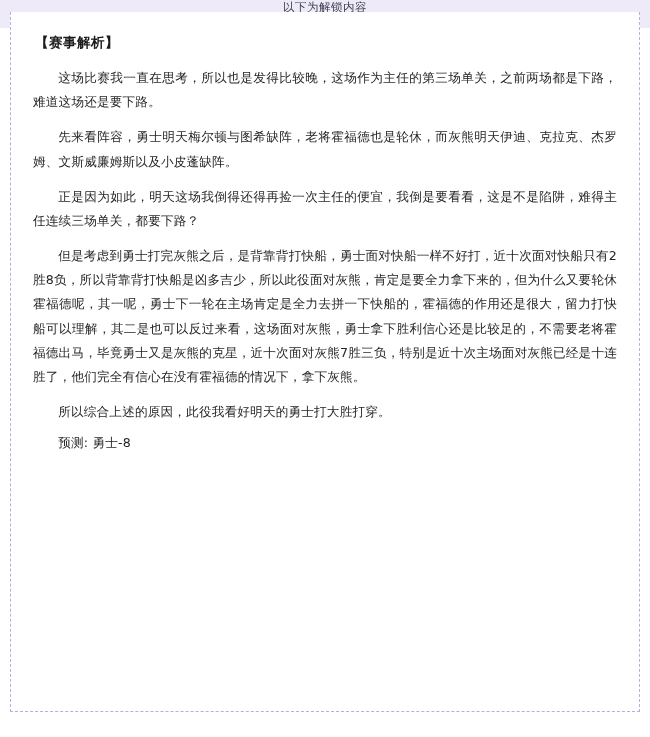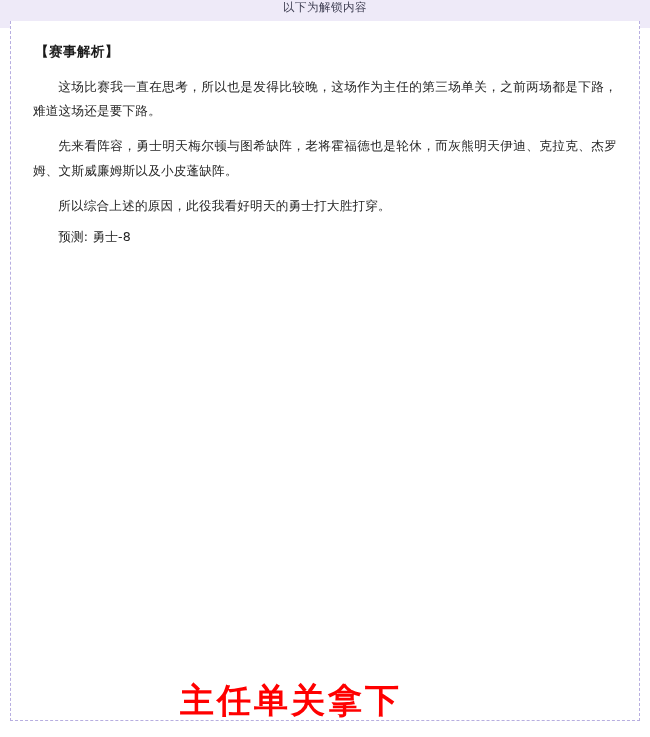--- a/index.html
+++ b/index.html
@@ -33,21 +33,21 @@
     justify-content: center;
   }
   .banner-text {
     font-size: 11.5px;
     color: #3b3b4f;
     letter-spacing: 0.5px;
   }
   
   .content-frame {
     position: absolute;
-    top: 21px;
+    top: 12px;
     left: 10px;
     width: 630px;
     height: 700px;
     border: 1px dashed #b7aee0;
     border-top: none;
     box-sizing: border-box;
     background: #ffffff;
     overflow: hidden;
   }
   .inner {
@@ -100,22 +100,23 @@
     <span class="banner-text">以下为解锁内容</span>
   </div>
 
   <div class="content-frame">
     <div class="inner">
 
       <div class="heading">【赛事解析】</div>
 
       <p class="para">这场比赛我一直在思考，所以也是发得比较晚，这场作为主任的第三场单关，之前两场都是下路，难道这场还是要下路。</p>
       <p class="para">先来看阵容，勇士明天梅尔顿与图希缺阵，老将霍福德也是轮休，而灰熊明天伊迪、克拉克、杰罗姆、文斯威廉姆斯以及小皮蓬缺阵。</p>
+      <p class="para">正是因为如此，明天这场我倒得还得再捡一次主任的便宜，我倒是要看看，这是不是陷阱，难得主任连续三场单关，都要下路？</p>
+      <p class="para">但是考虑到勇士打完灰熊之后，是背靠背打快船，勇士面对快船一样不好打，近十次面对快船只有2胜8负，所以背靠背打快船是凶多吉少，所以此役面对灰熊，肯定是要全力拿下来的，但为什么又要轮休霍福德呢，其一呢，勇士下一轮在主场肯定是全力去拼一下快船的，霍福德的作用还是很大，留力打快船可以理解，其二是也可以反过来看，这场面对灰熊，勇士拿下胜利信心还是比较足的，不需要老将霍福德出马，毕竟勇士又是灰熊的克星，近十次面对灰熊7胜三负，特别是近十次主场面对灰熊已经是十连胜了，他们完全有信心在没有霍福德的情况下，拿下灰熊。</p>
       <p class="para">所以综合上述的原因，此役我看好明天的勇士打大胜打穿。</p>
 
       <div class="prediction">预测: 勇士-8</div>
 
     </div>
   </div>
 
-  <div class="stamp">主任单关拿下</div>
 
 </div>
 
 </body></html>

